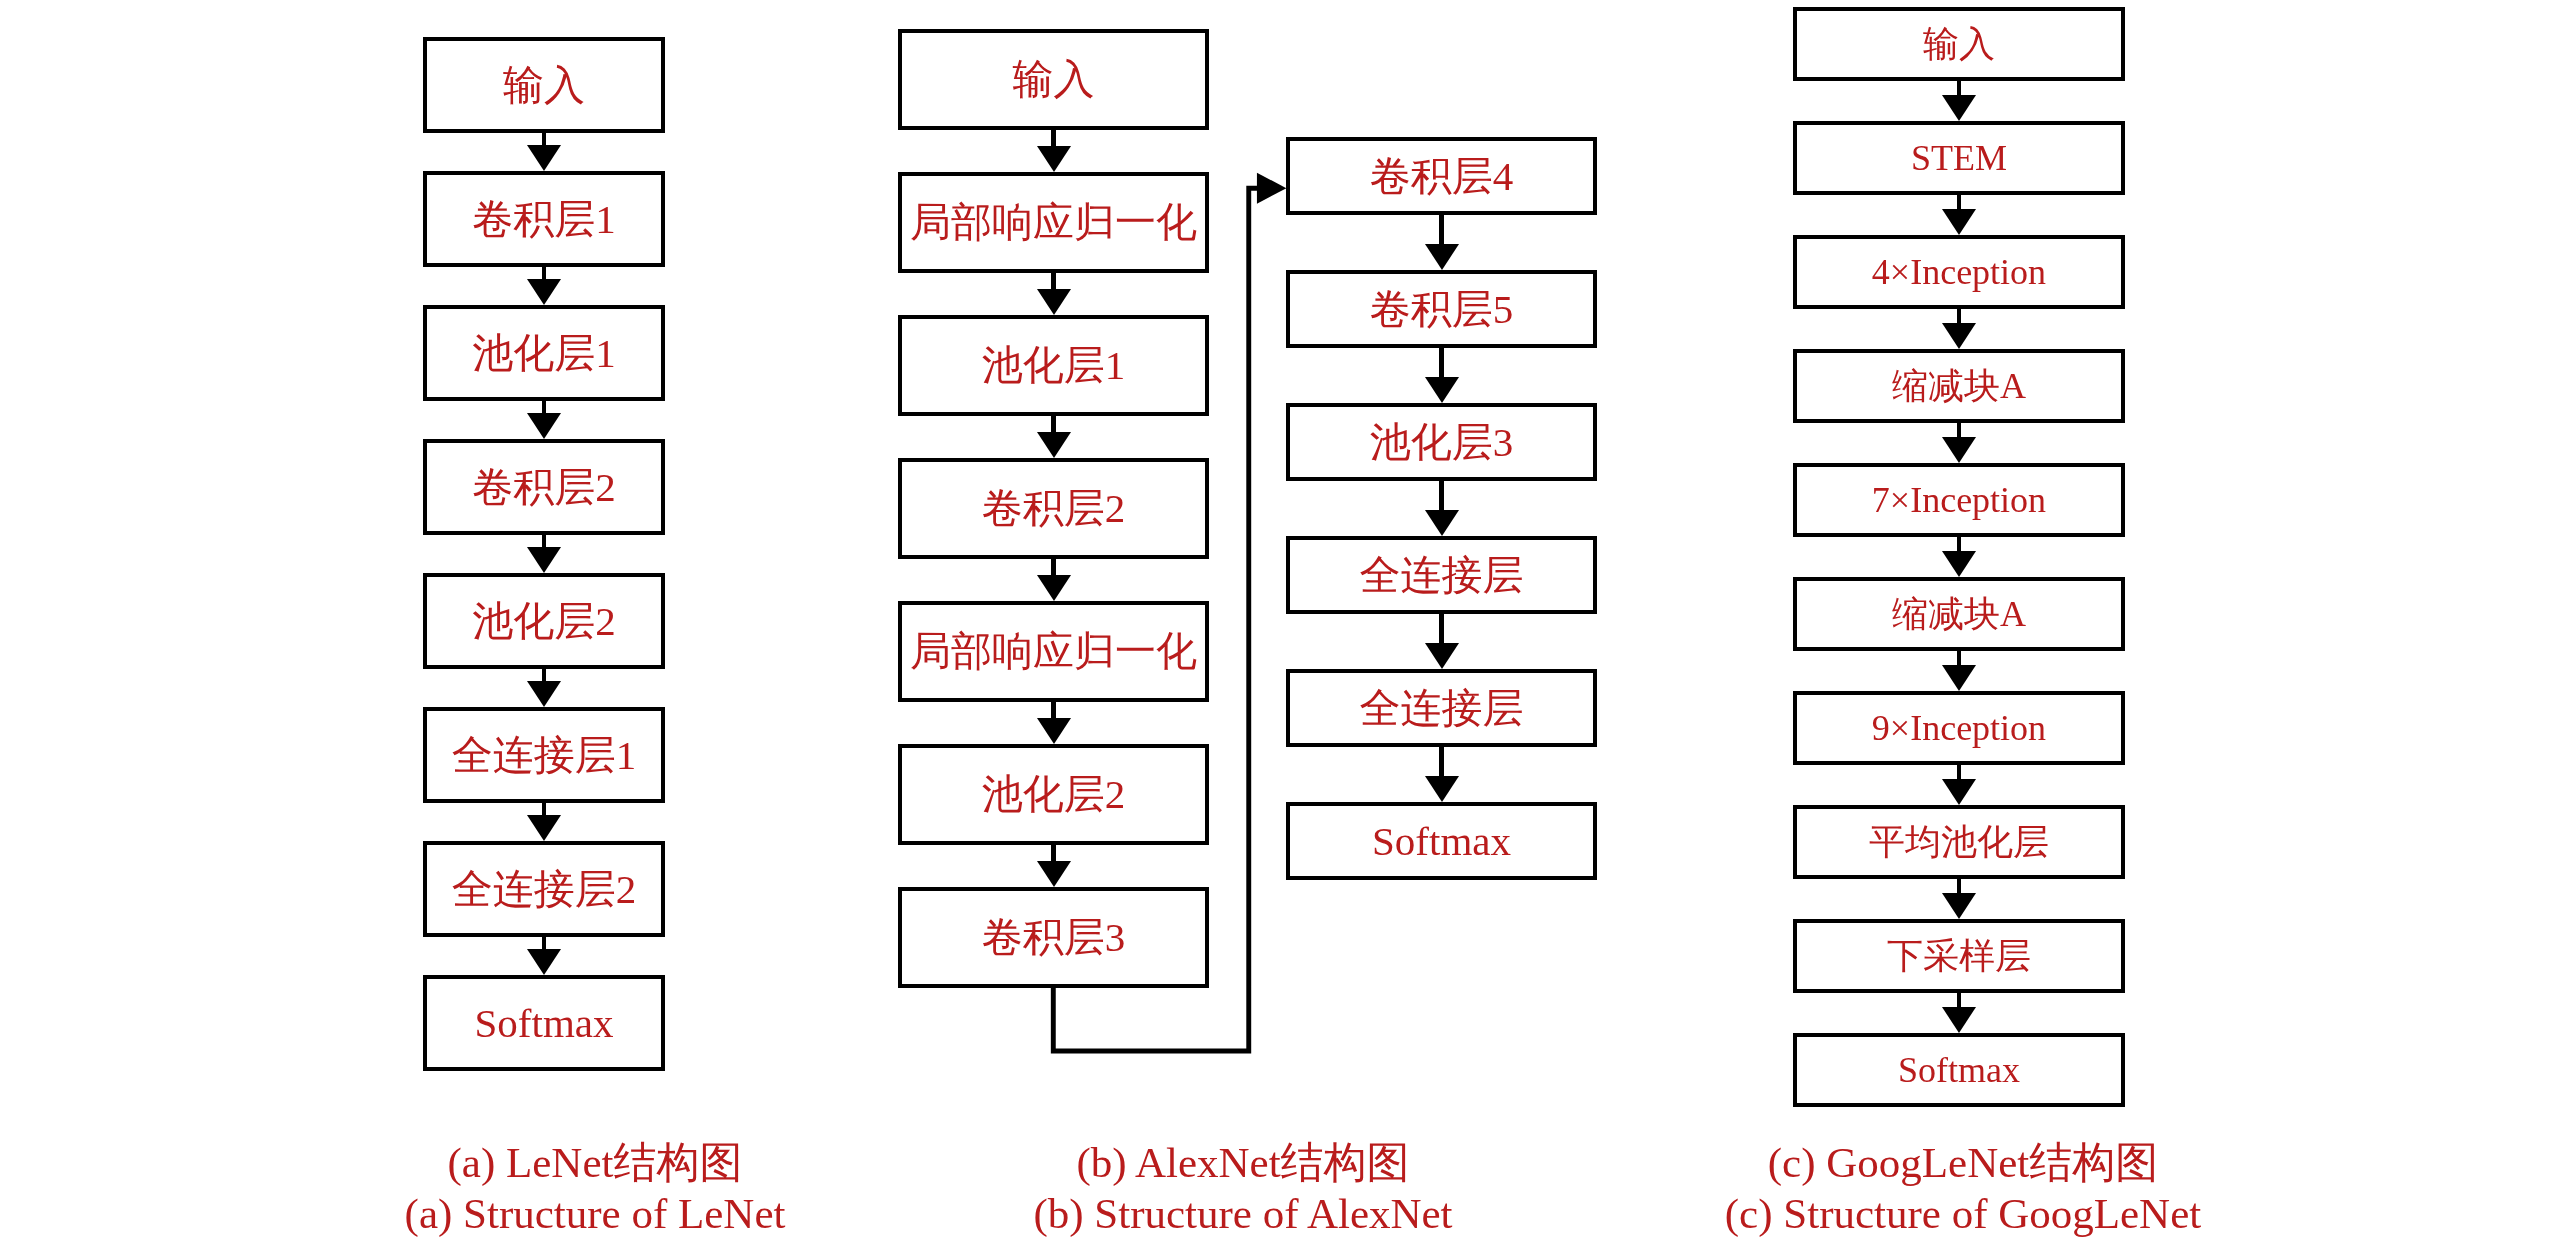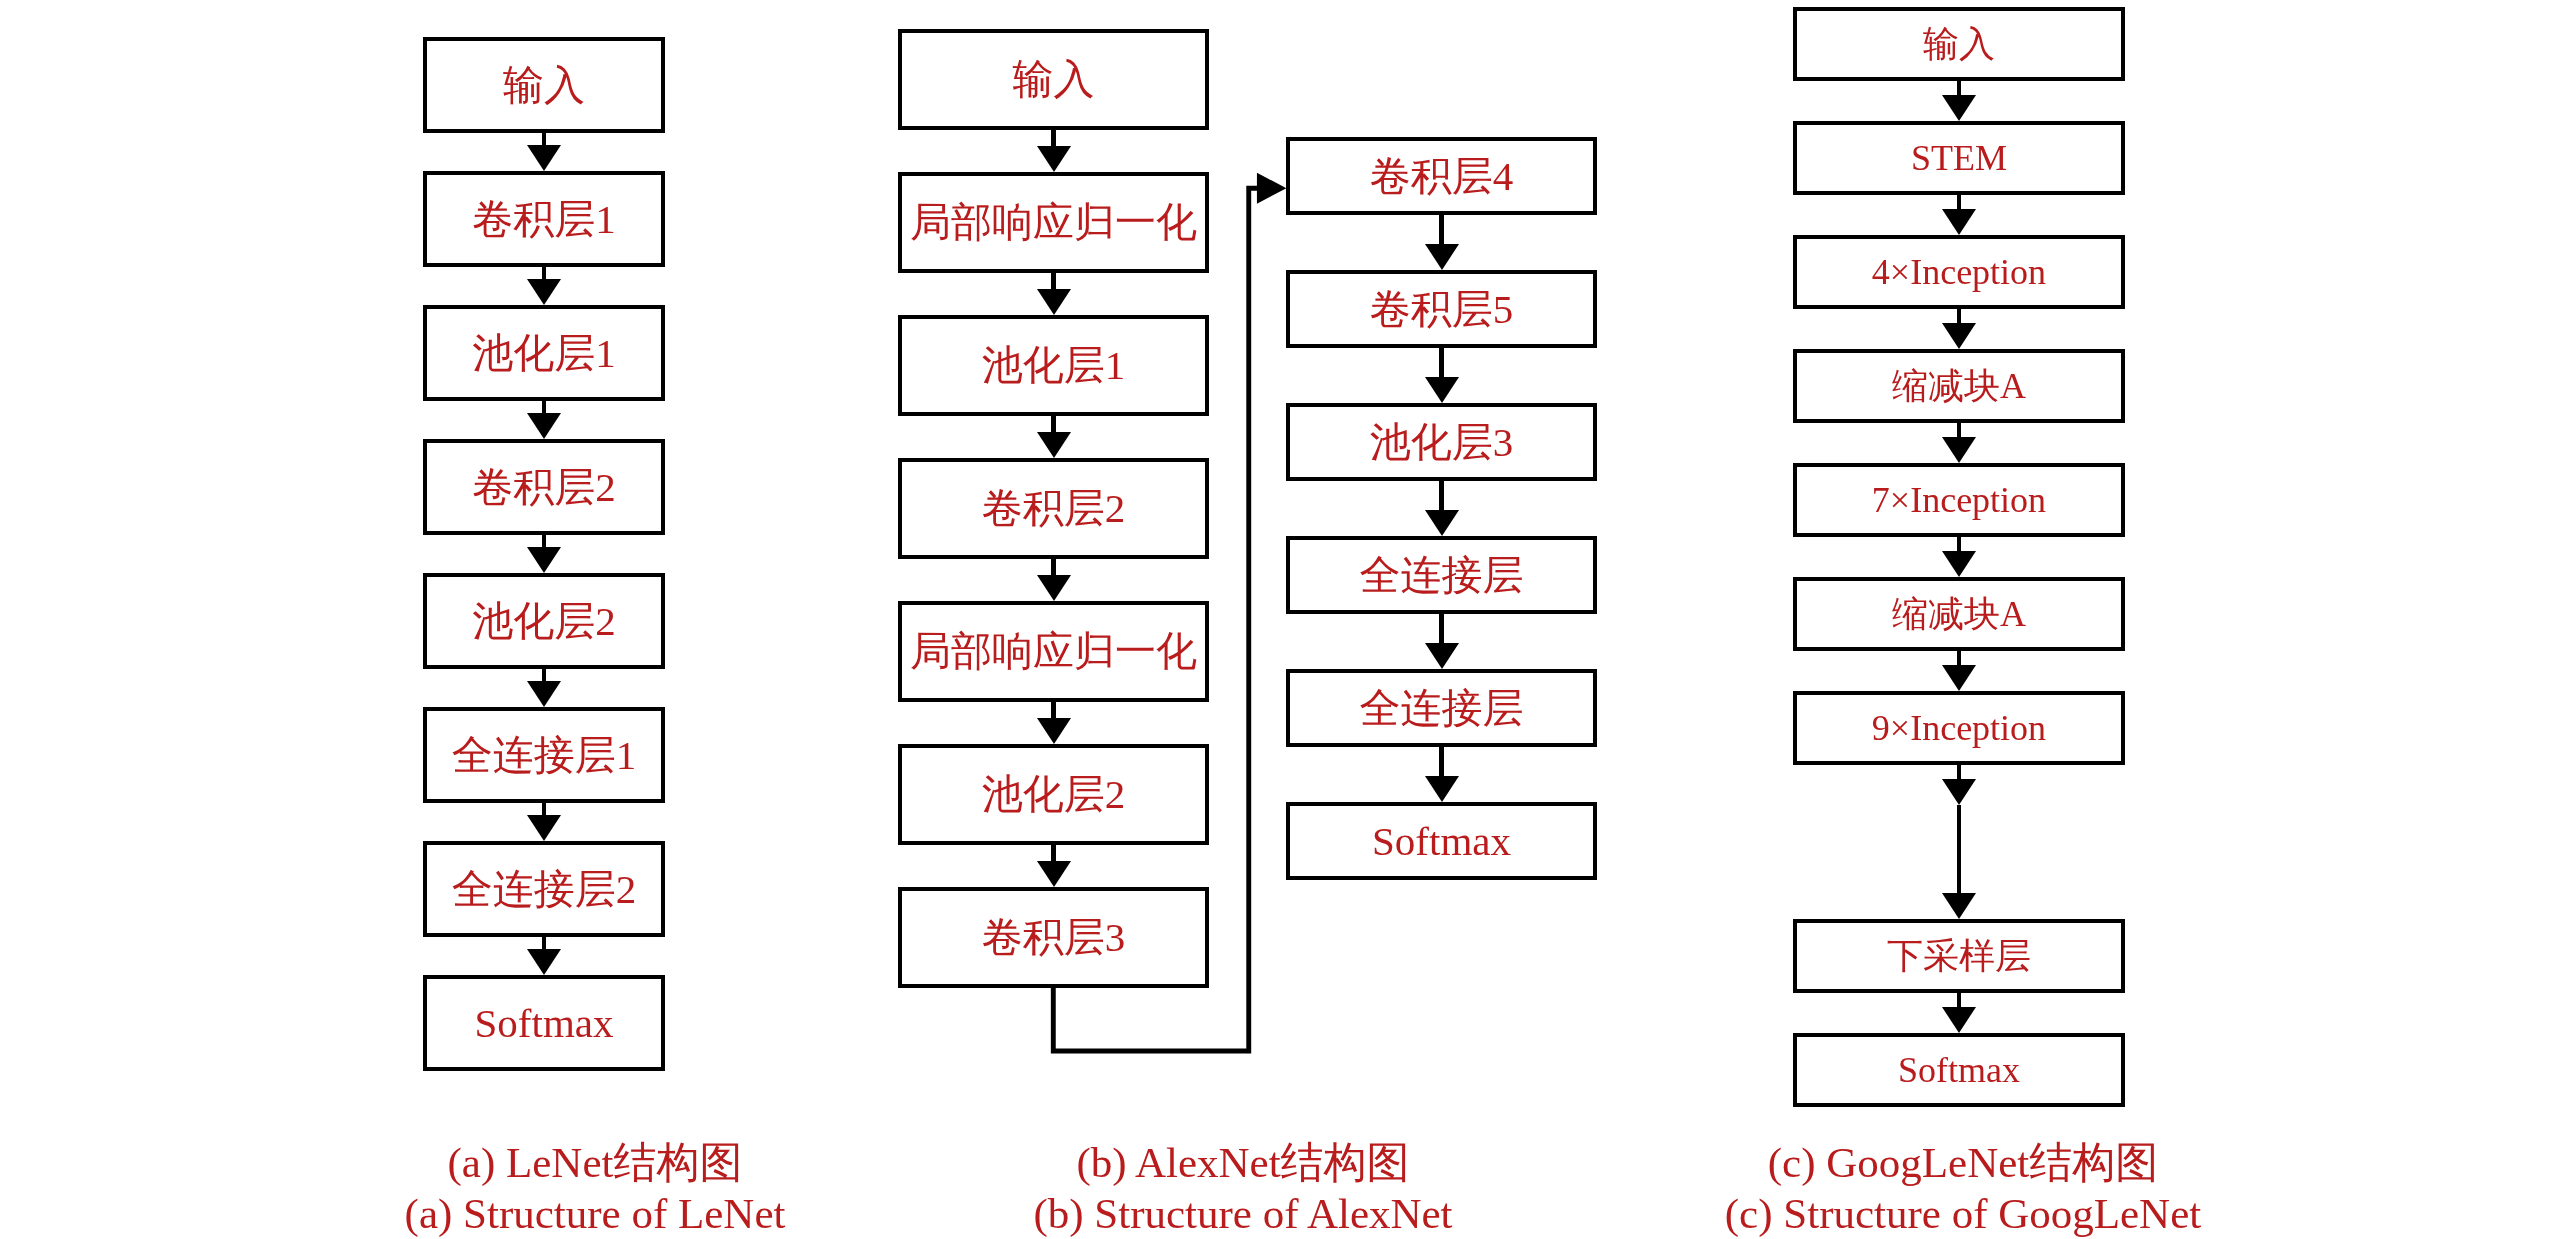--- a/index.html
+++ b/index.html
@@ -385,20 +385,23 @@
         <div class="box">
           <span>9×Inception</span>
         </div>
         <div class="arrow">
           <div class="stem"></div>
           <div class="head"></div>
         </div>
       </div>
 
       <div class="cell">
+        <div class="box">
+          <span>平均池化层</span>
+        </div>
         <div class="arrow">
           <div class="stem"></div>
           <div class="head"></div>
         </div>
       </div>
 
       <div class="cell">
         <div class="box">
           <span>下采样层</span>
         </div>

